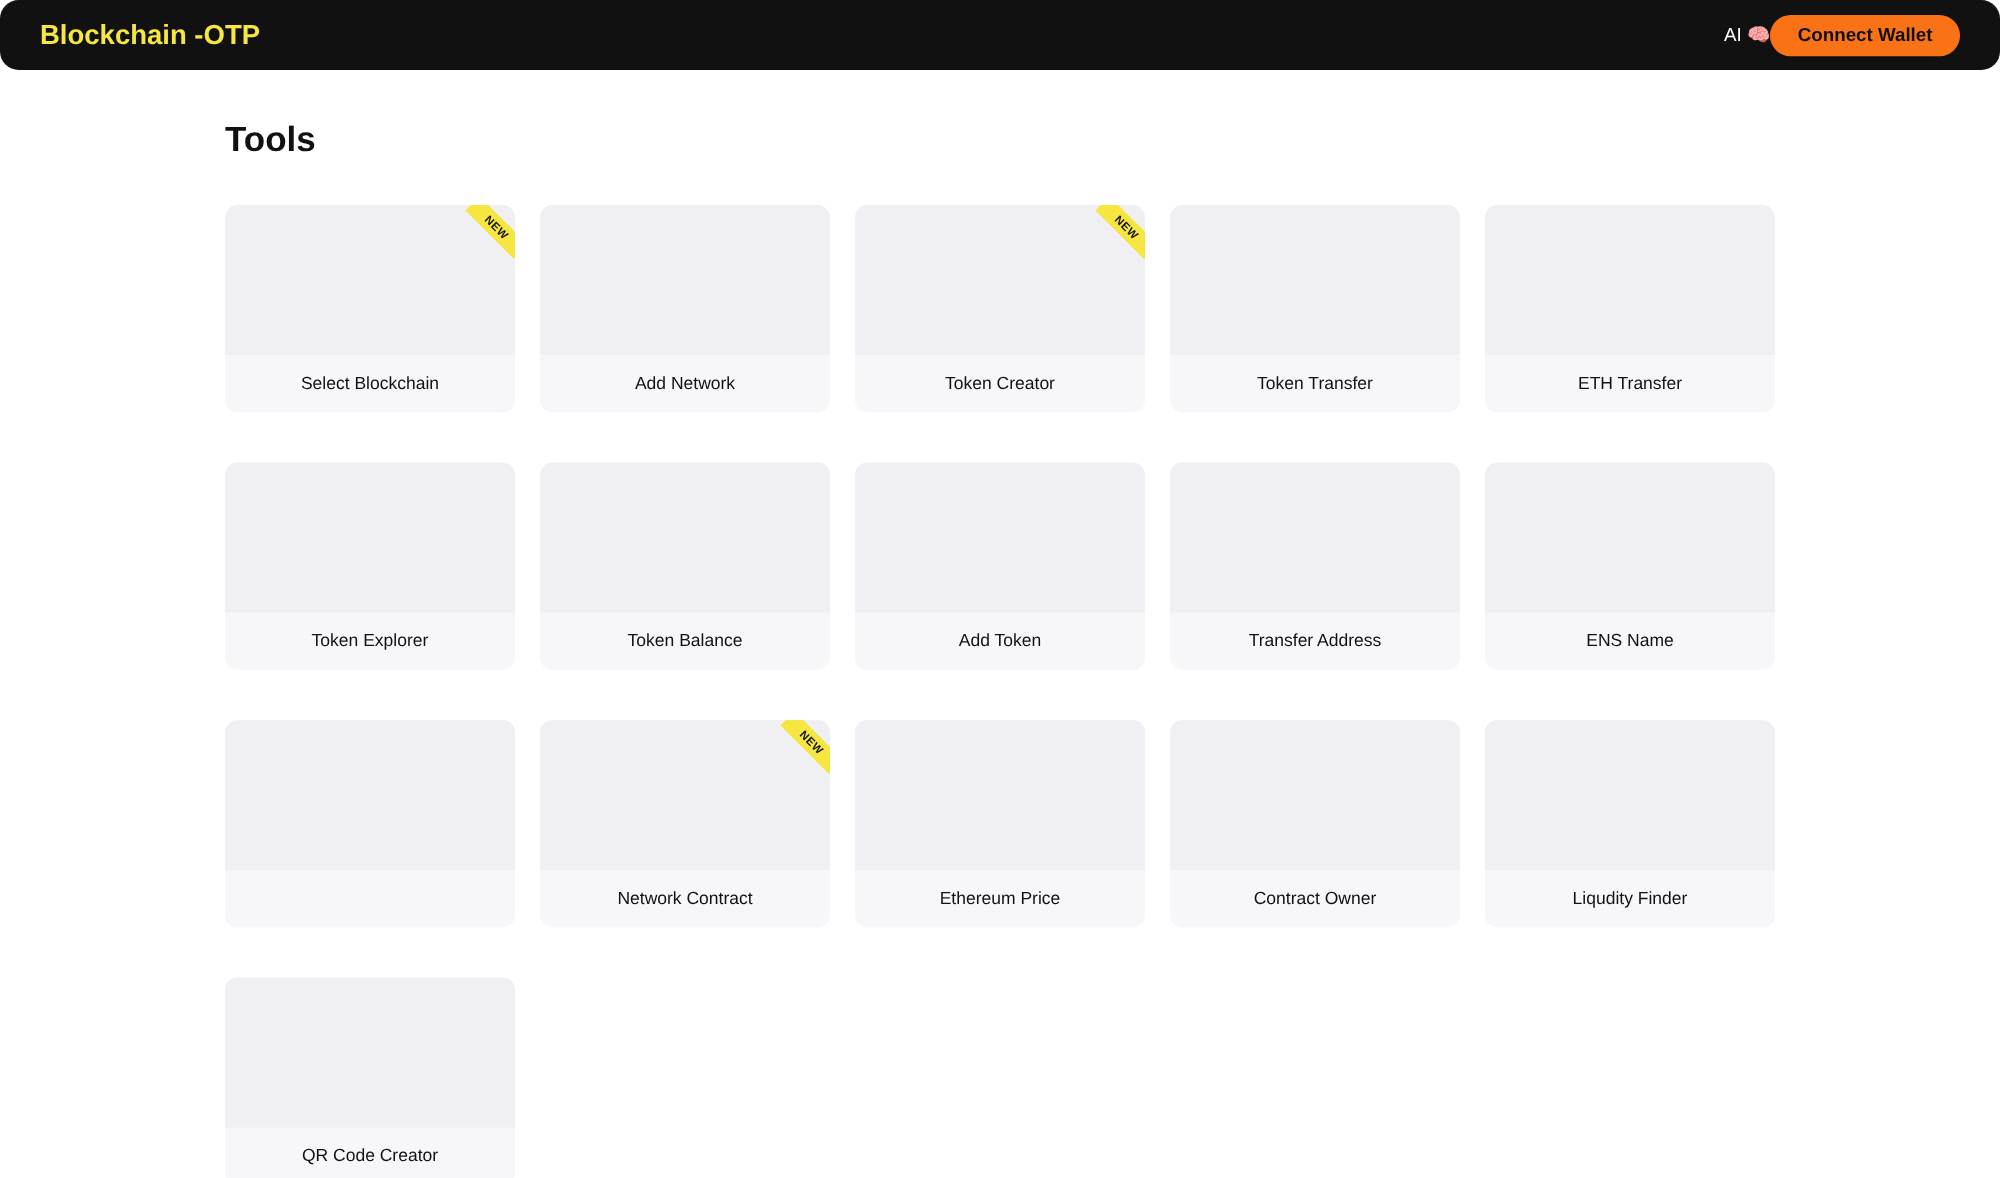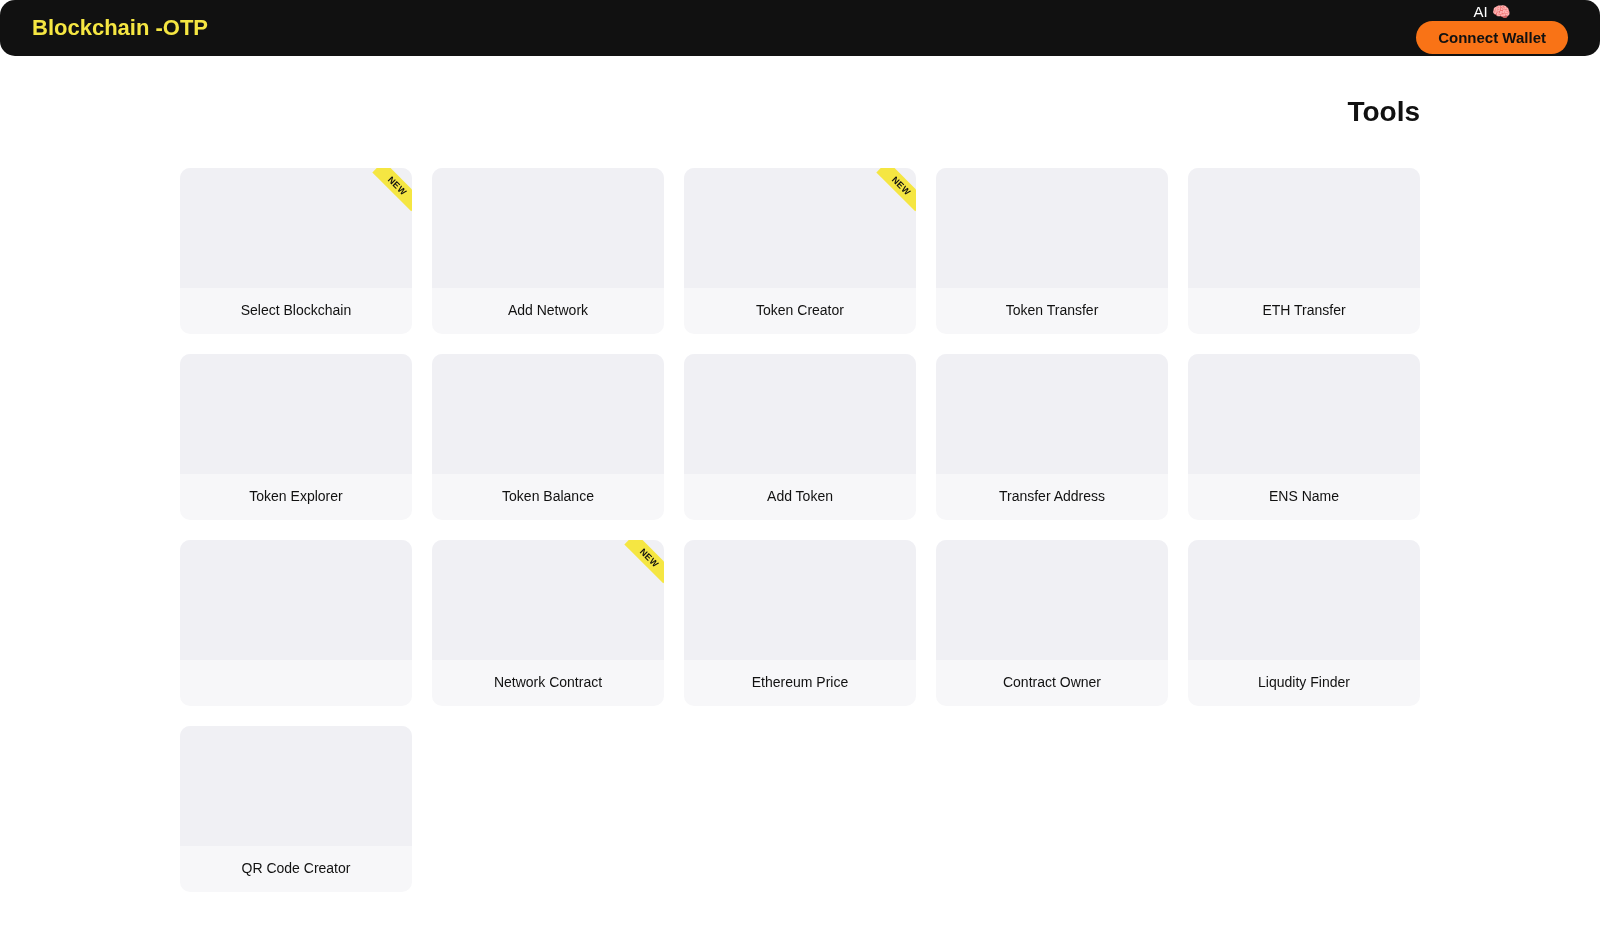--- a/index.html
+++ b/index.html
@@ -21,21 +21,20 @@
       font-size: 22px;
       font-weight: 700;
       color: #fff;
     }
     .navbar-brand span {
       color: #f5e642;
     }
     .navbar-right {
       display: flex;
       align-items: center;
-      flex-direction: column;
     }
     .ai-label {
       color: #fff;
       font-size: 15px;
       display: flex;
       align-items: center;
       gap: 4px;
     }
     .connect-btn {
       background: #f97316;
@@ -48,40 +47,40 @@
       color: #111;
     }
 
     .main-content {
       padding: 40px 180px 60px 180px;
     }
 
     .page-title {
       font-size: 28px;
       font-weight: 700;
-      margin-bottom: 40px;
-      color: #111;
-      text-align: right;
+      margin-bottom: 16px;
+      color: #111;
     }
 
     .tools-grid {
       display: grid;
       grid-template-columns: repeat(5, 1fr);
       gap: 20px;
     }
 
     .tool-card {
       background: #f7f7f9;
       border-radius: 10px;
       overflow: hidden;
       cursor: pointer;
       transition: box-shadow 0.2s;
       position: relative;
       display: flex;
       flex-direction: column;
+      margin-top: 20px;
     }
 
     .tool-card-image {
       width: 100%;
       height: 120px;
       background: #f0f0f4;
     }
 
     .tool-card-label {
       padding: 14px 16px 16px 16px;

